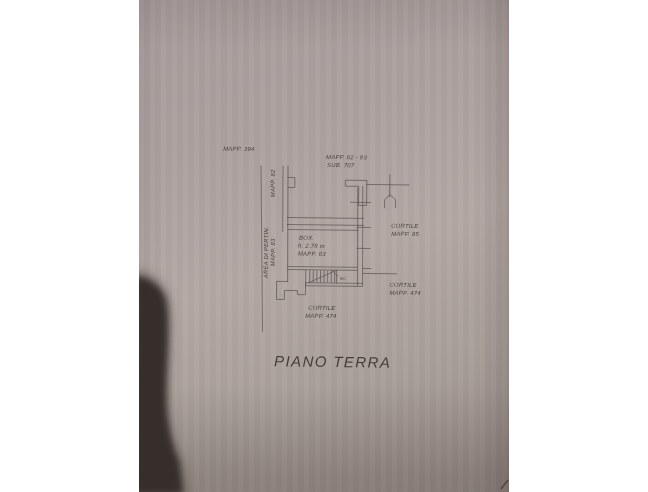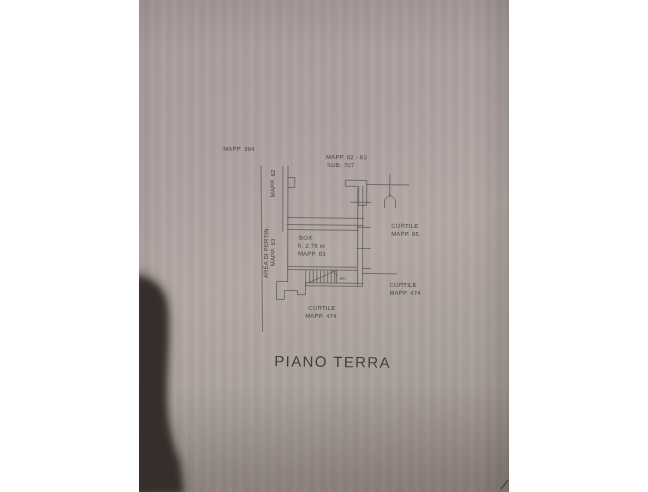--- a/index.html
+++ b/index.html
@@ -1,19 +1,20 @@
 <!DOCTYPE html>
 <html><head>
 <meta charset="utf-8">
 <style>
   html,body{margin:0;padding:0;}
   .stage{
     position:relative;width:648px;height:492px;overflow:hidden;
     background:#ffffff;
     font-family:"Liberation Sans", sans-serif;
+    font-style:italic;
   }
   .photo{
     position:absolute;left:139px;top:0;width:370px;height:492px;overflow:hidden;
     background:
       linear-gradient(to bottom, rgba(40,30,30,0.07) 0%, rgba(40,30,30,0) 10%),
       linear-gradient(to right, rgba(40,30,30,0.06) 0%, rgba(40,30,30,0) 6%, rgba(40,30,30,0) 91%, rgba(40,30,30,0.14) 100%),
       linear-gradient(to bottom, rgba(0,0,0,0) 78%, rgba(35,25,22,0.16) 97%),
       repeating-linear-gradient(90deg, rgba(255,255,255,0.025) 0 5px, rgba(0,0,0,0.018) 5px 11px),
       linear-gradient(163deg, #a89d9c 0%, #aca19f 28%, #b3a8a4 52%, #aaa09a 74%, #998e88 100%);
   }

